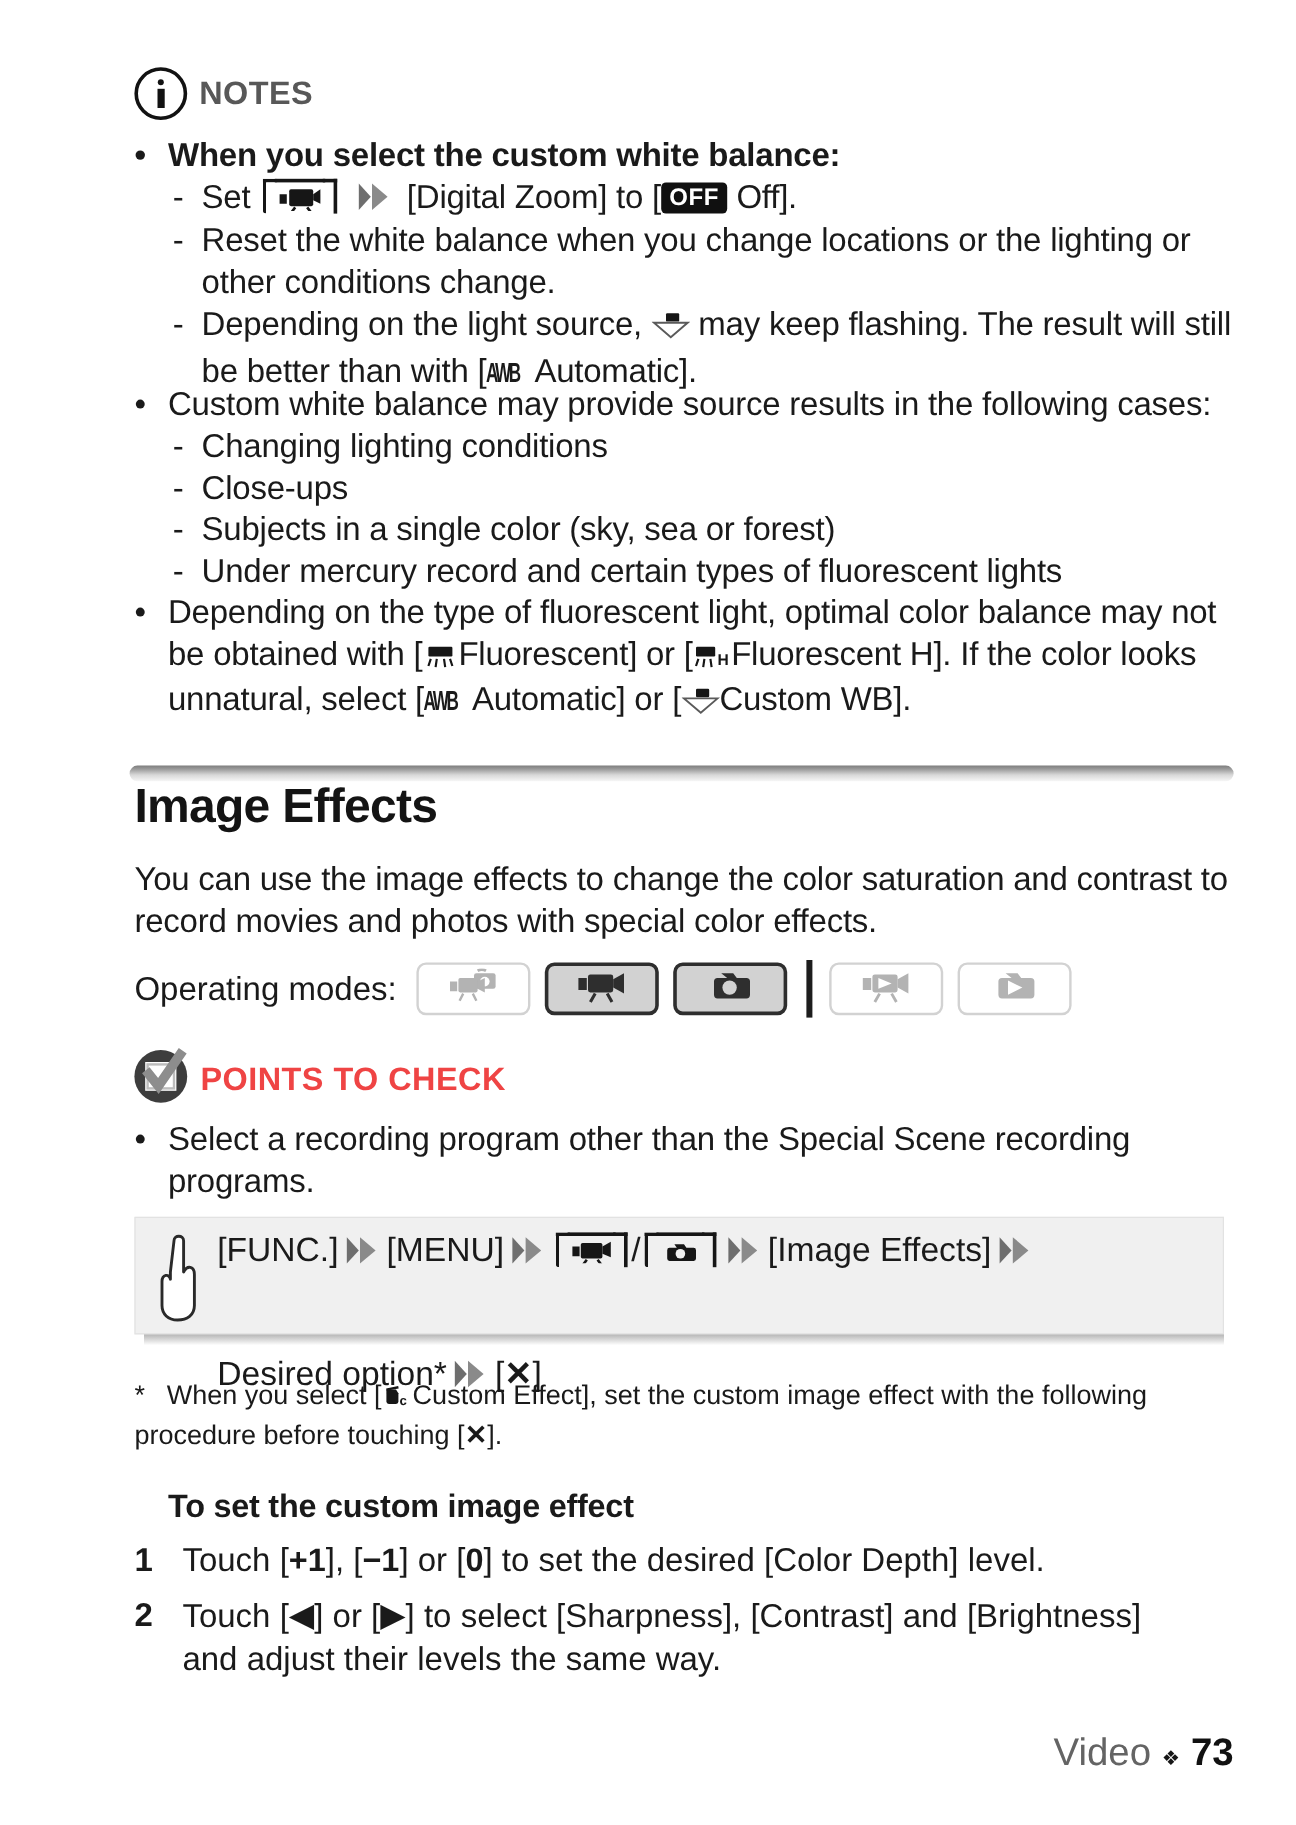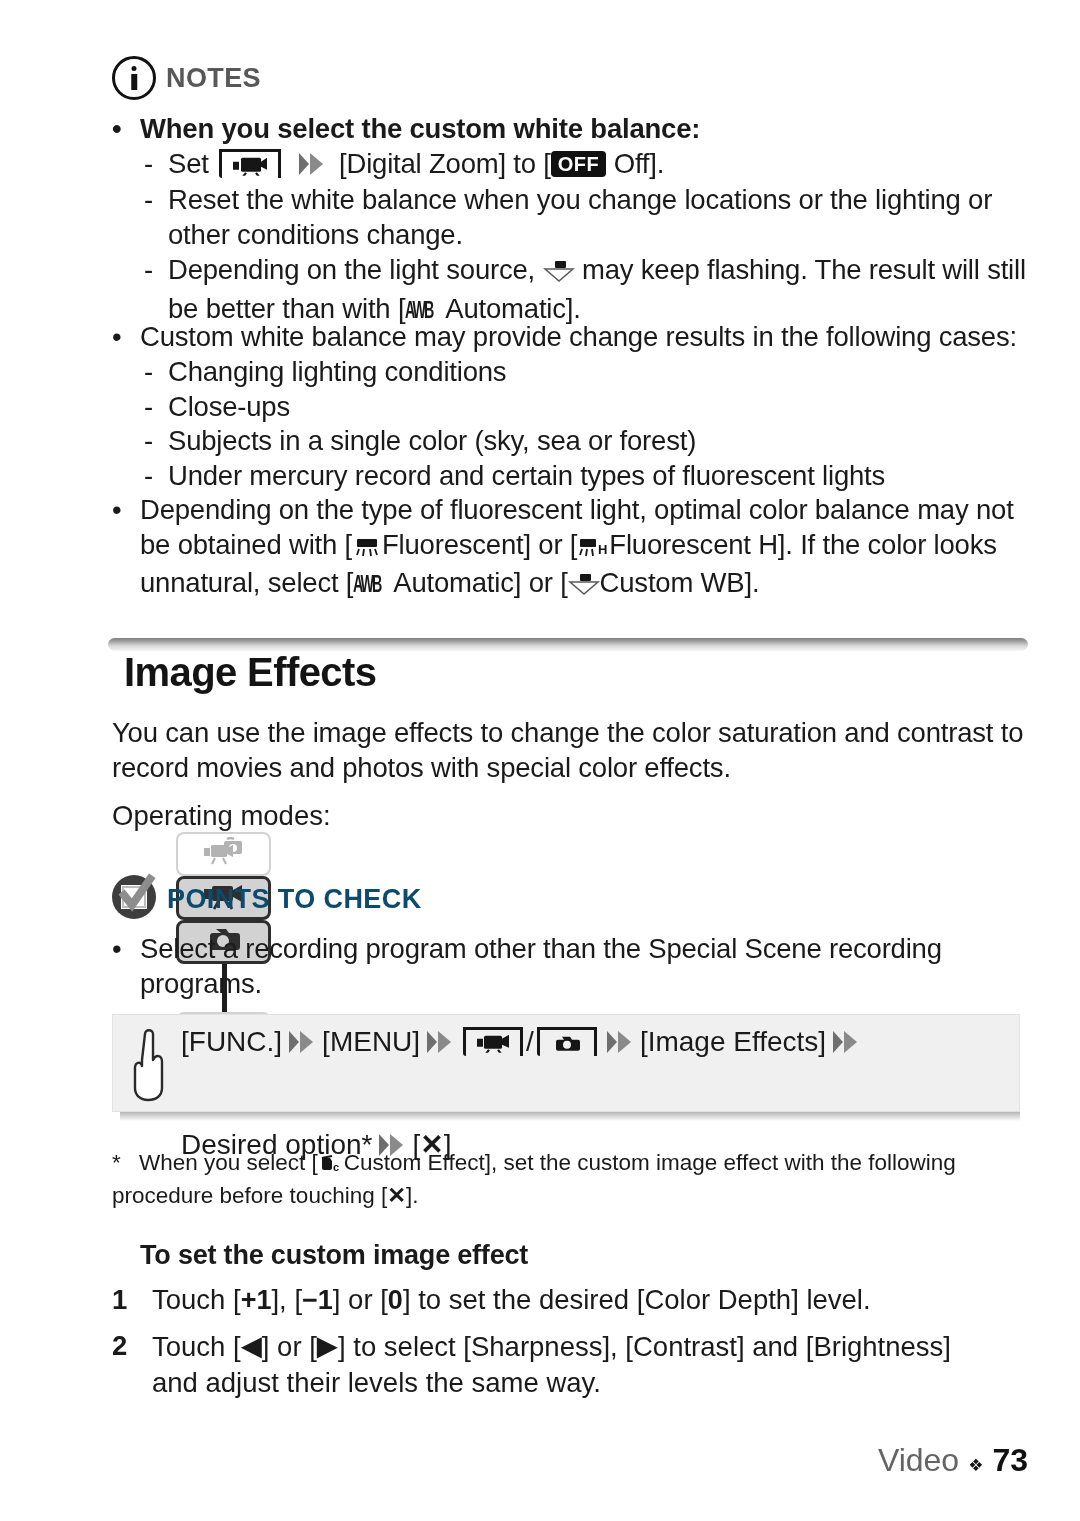--- a/index.html
+++ b/index.html
@@ -136,32 +136,32 @@
   
   .section-bar {
     position: absolute;
     left: 108px; top: 638px;
     width: 920px; height: 13px;
     border-radius: 7px;
     background: linear-gradient(to bottom, #7e7e7e 0%, #9a9a9a 22%, #d8d8d8 60%, #f6f6f6 100%);
   }
   .section-title {
     position: absolute;
-    left: 124px; top: 650px;
+    left: 112px; top: 650px;
     font-size: 40px;
     font-weight: bold;
     letter-spacing: -0.6px;
     color: #141414;
   }
 
   
   .op-modes-row {
     position: absolute;
     left: 112px; top: 800px;
-    display: flex; align-items: center; flex-direction: column;
+    display: flex; align-items: center;
   }
   .op-label { font-size: 27.5px; margin-right: 16px; }
   .mode-btn {
     width: 95px; height: 44px;
     border-radius: 8px;
     box-sizing: border-box;
     display: flex; align-items: center; justify-content: center;
     margin-right: 12px;
   }
   .mode-btn.inactive { border: 2px solid #d2d2d2; background: #ffffff; }
@@ -173,21 +173,21 @@
   }
 
   
   .ptc-header {
     position: absolute;
     left: 110px; top: 873px;
     display: flex; align-items: center; gap: 9px;
   }
   .ptc-label {
     font-size: 27px; font-weight: bold;
-    color: #0c4a6e; letter-spacing: 0.4px;
+    color: #ef4444; letter-spacing: 0.4px;
   }
 
   
   .proc-box {
     position: absolute;
     left: 112px; top: 1014px;
     width: 908px; height: 98px;
     background: #f0f0f0;
     border: 1px solid #e2e2e2;
     box-sizing: border-box;
@@ -304,21 +304,21 @@
           <rect x="12" y="2" width="11" height="7" rx="1" fill="#161616"></rect>
           <path d="M2 10 L30 10 L16 22 Z" fill="none" stroke="#5a5a5a" stroke-width="1.6"></path>
         </svg>
       </span>
       <span>may keep flashing. The result will still be better than with [</span><span class="awb">AWB</span><span>Automatic].</span>
     </span>
   </div>
 
   <div class="bullet-row" style="left:112px; top:320px; width:930px;">
     <span class="bullet-mark">•</span>
-    <span class="body-text">Custom white balance may provide change results in the following cases:</span>
+    <span class="body-text">Custom white balance may provide source results in the following cases:</span>
   </div>
 
   <div class="bullet-row" style="left:144px; top:355px;">
     <span class="dash-mark">-</span>
     <span class="body-text">Changing lighting conditions</span>
   </div>
   <div class="bullet-row" style="left:144px; top:390px;">
     <span class="dash-mark">-</span>
     <span class="body-text">Close-ups</span>
   </div>

